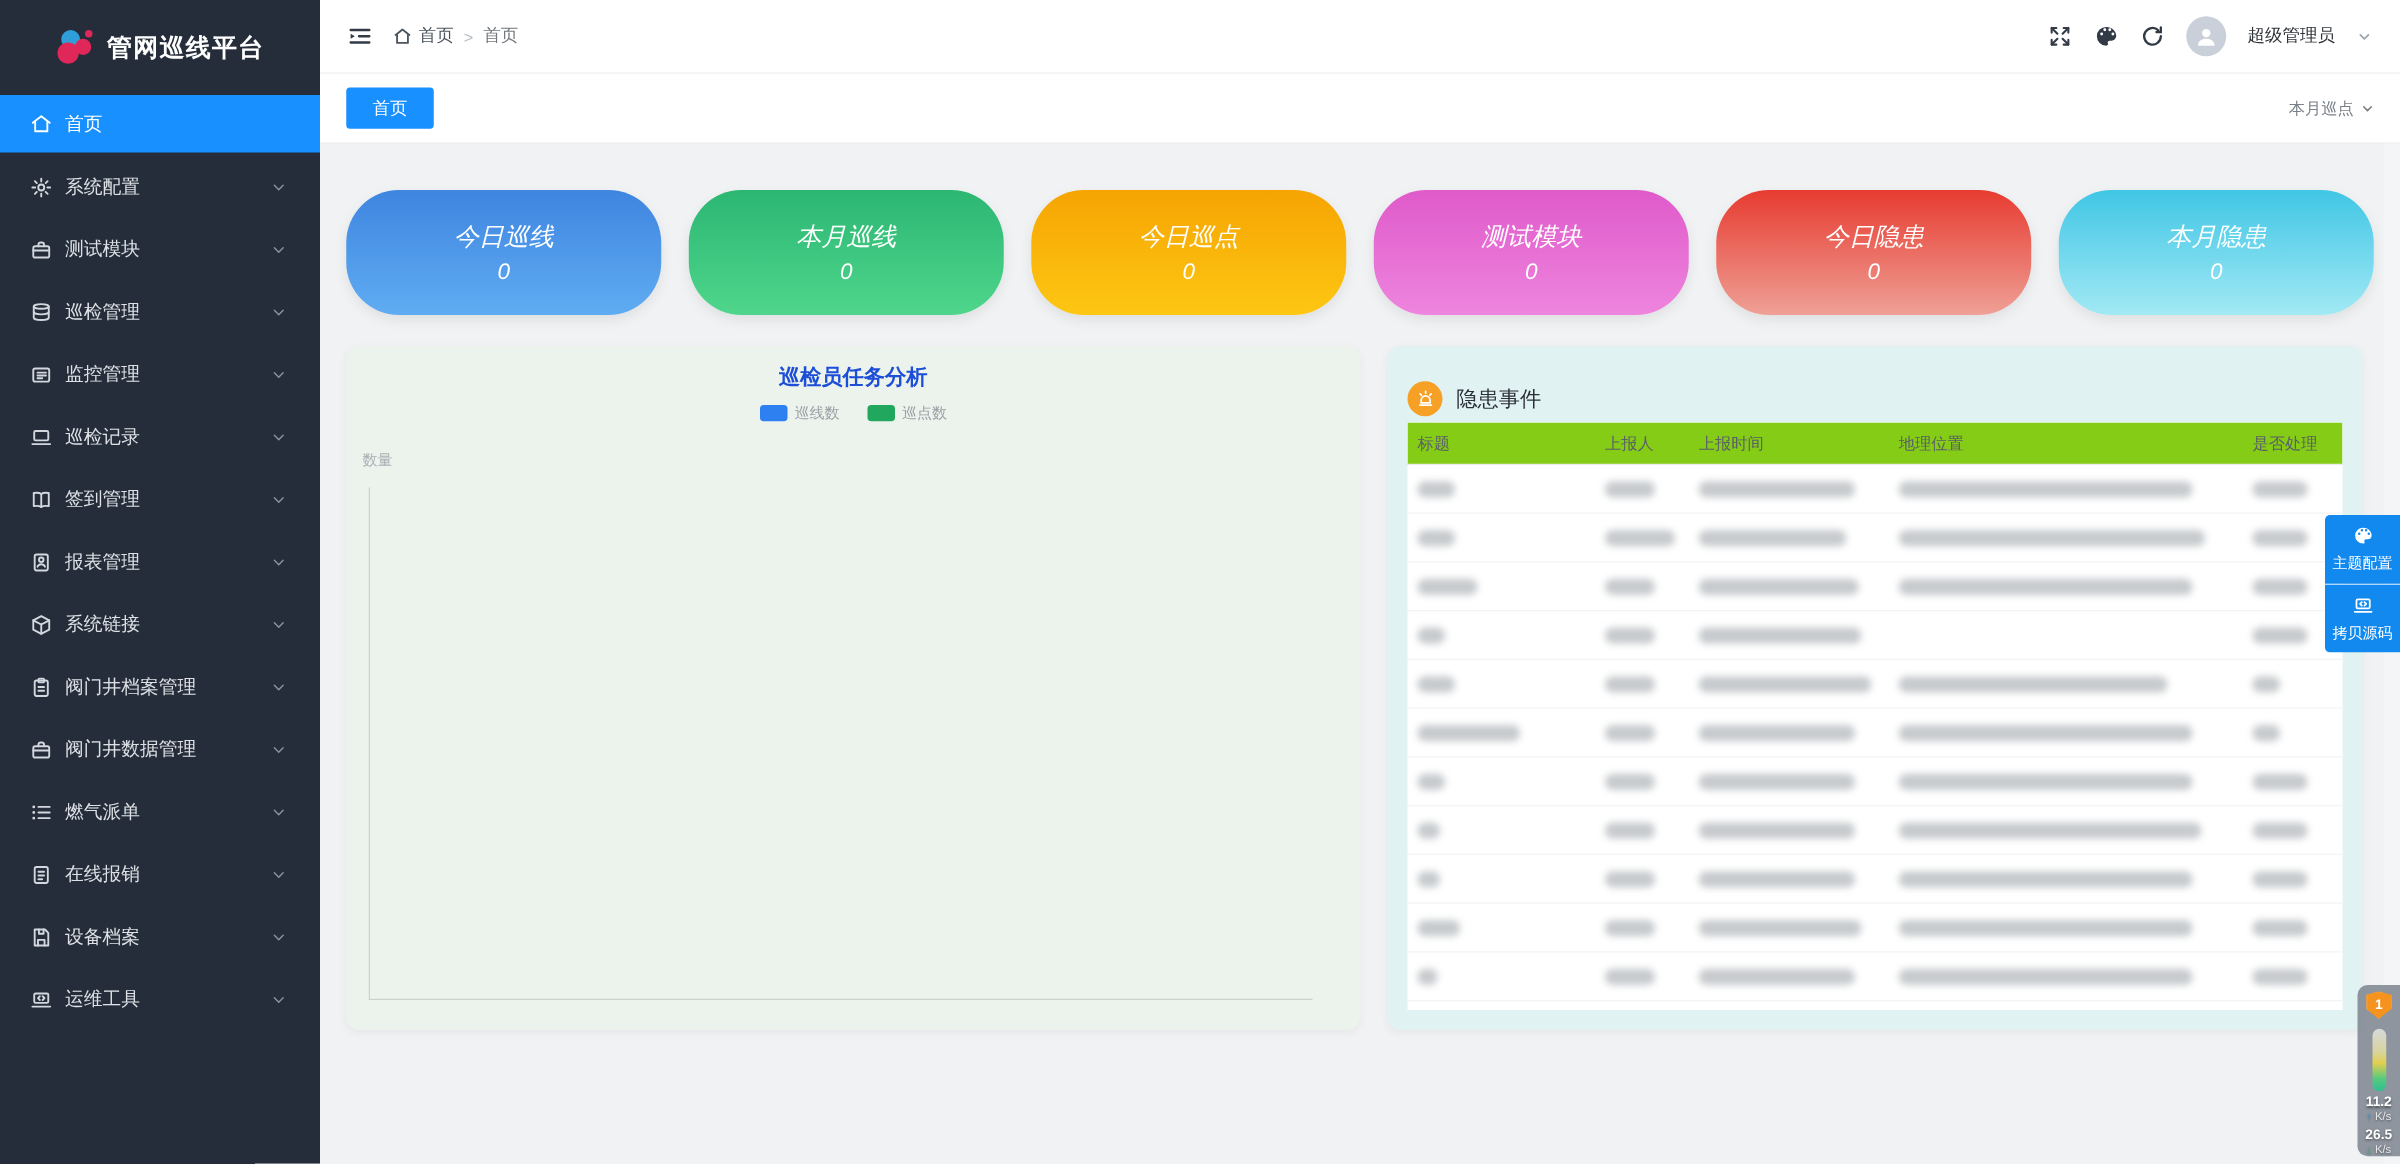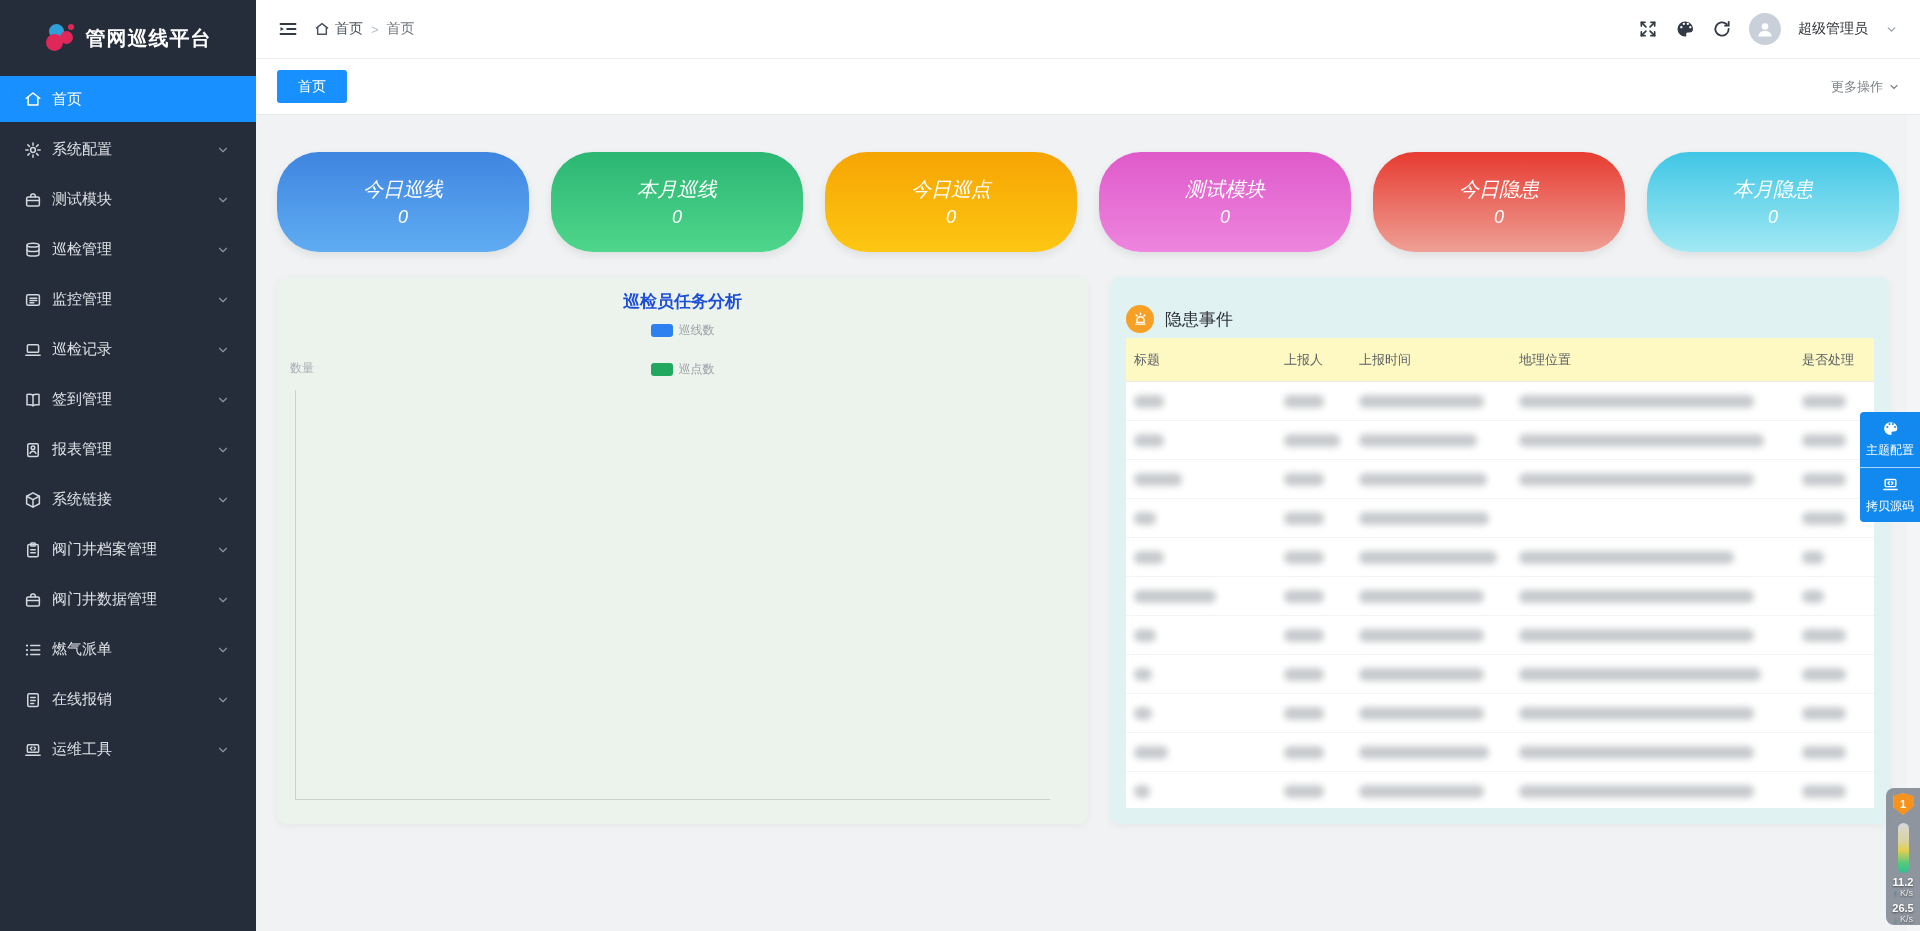--- a/index.html
+++ b/index.html
@@ -53,34 +53,34 @@
   
   .content { position:relative; height:816px; background:#f1f2f3; padding:21px; }
   .cards-row { display:flex; gap:22px; margin-top:16px; }
   .stat-card { flex:1; height:100px; border-radius:42px; display:flex; flex-direction:column; align-items:center; justify-content:center; color:#fff; font-style:italic; box-shadow:0 4px 10px rgba(0,0,0,.08); }
   .card-label { font-size:20px; }
   .card-value { font-size:18px; margin-top:4px; }
 
   .panels-row { display:flex; gap:22px; margin-top:25px; }
   .chart-panel { width:811px; height:547px; background:#ecf3ec; border-radius:10px; position:relative; box-shadow:0 2px 8px rgba(0,0,0,.05); }
   .chart-title { text-align:center; padding-top:13px; font-size:17px; font-weight:bold; color:#1d4ed8; }
-  .chart-legend { display:flex; justify-content:center; align-items:center; gap:22px; margin-top:9px;flex-direction:column; }
+  .chart-legend { display:flex; justify-content:center; align-items:center; gap:22px; margin-top:9px; }
   .lg-entry { display:flex; align-items:center; gap:6px; cursor:pointer; }
   .lg-swatch { width:22px; height:13px; border-radius:3px; }
   .lg-label { font-size:12px; color:#9aa0a6; }
   .y-axis-name { position:absolute; left:13px; top:83px; font-size:12px; color:#aab0b5; }
   .plot { position:absolute; left:18px; top:113px; width:755px; height:410px; border-left:1px solid #cdd1cd; border-bottom:1px solid #cdd1cd; }
 
   .events-panel { width:780px; height:547px; background:#e0f2f1; border-radius:10px; position:relative; box-shadow:0 2px 8px rgba(0,0,0,.05); }
   .ev-header { display:flex; align-items:center; gap:11px; padding:28px 16px 0 16px; }
   .alarm-badge { width:28px; height:28px; border-radius:50%; background:#f6a025; display:flex; align-items:center; justify-content:center; color:#fff; }
   .alarm-badge svg { width:17px; height:17px; }
   .ev-title { font-size:17px; color:#2b2f36; }
   .ev-table { position:absolute; left:16px; top:61px; width:748px; height:470px; background:#fff; overflow:hidden; }
-  .ev-thead { display:flex; height:44px; background:#fef9c3; border-bottom:1px solid #e9ebed; align-items:center; }
+  .ev-thead { display:flex; height:34px; background:#84cc16; border-bottom:1px solid #e9ebed; align-items:center; }
   .ev-th { font-size:13px; color:#5a6066; padding-left:8px; }
   .ev-row { display:flex; height:39px; align-items:center; border-bottom:1px solid #f3f4f5; cursor:pointer; }
   .ev-td { padding-left:8px; display:flex; align-items:center; }
   .blob { height:13px; background:#b5b9bd; border-radius:6px; filter:blur(3px); opacity:.75; }
 
   
   .float-btns { position:absolute; right:0; top:412px; width:60px; z-index:30; display:flex; flex-direction:column; }
   .float-btn { background:#1189ef; color:#fff; border:none; width:60px; height:55px; display:flex; flex-direction:column; align-items:center; justify-content:center; gap:5px; cursor:pointer; }
   .float-btn:first-child { border-radius:4px 0 0 0; }
   .float-btn:last-child { border-radius:0 0 0 4px; border-top:1px solid rgba(255,255,255,.65); }
@@ -291,20 +291,34 @@
           <span class="s-lb">在线报销</span>
           <span class="s-ch">
             <svg viewBox="0 0 24 24" fill="none" stroke="currentColor" stroke-width="2" stroke-linecap="round" stroke-linejoin="round">
               <path d="M6 9l6 6 6-6"></path>
             </svg>
           </span>
         </div>
         <div class="side-item">
           <span class="s-ic">
             <svg viewBox="0 0 24 24" fill="none" stroke="currentColor" stroke-width="2" stroke-linecap="round" stroke-linejoin="round">
+              <path d="M5 3.5h11l3.5 3.5v13.5H5z"></path>
+              <path d="M8.5 20.5v-6h7v6M9.5 3.5v4.5h5V3.5"></path>
+            </svg>
+          </span>
+          <span class="s-lb">设备档案</span>
+          <span class="s-ch">
+            <svg viewBox="0 0 24 24" fill="none" stroke="currentColor" stroke-width="2" stroke-linecap="round" stroke-linejoin="round">
+              <path d="M6 9l6 6 6-6"></path>
+            </svg>
+          </span>
+        </div>
+        <div class="side-item">
+          <span class="s-ic">
+            <svg viewBox="0 0 24 24" fill="none" stroke="currentColor" stroke-width="2" stroke-linecap="round" stroke-linejoin="round">
               <rect x="4.5" y="5" width="15" height="10" rx="1.5"></rect>
               <path d="M2.5 19h19"></path>
               <path d="M10.5 8l-2 2 2 2M13.5 8l2 2-2 2"></path>
             </svg>
           </span>
           <span class="s-lb">运维工具</span>
           <span class="s-ch">
             <svg viewBox="0 0 24 24" fill="none" stroke="currentColor" stroke-width="2" stroke-linecap="round" stroke-linejoin="round">
               <path d="M6 9l6 6 6-6"></path>
             </svg>
@@ -364,21 +378,21 @@
           <svg viewBox="0 0 24 24" fill="none" stroke="currentColor" stroke-width="2.4" stroke-linecap="round">
               <path d="M6 9l6 6 6-6"></path>
             </svg>
         </span>
       </div>
     </header>
 
     <div class="tabbar">
       <button class="tab-active">首页</button>
       <span class="more-ops">
-        <span>更多操作</span>
+        <span>本月巡点</span>
         <svg viewBox="0 0 24 24" fill="none" stroke="currentColor" stroke-width="2.4" stroke-linecap="round">
             <path d="M6 9l6 6 6-6"></path>
           </svg>
       </span>
     </div>
 
     <div class="content">
       <div class="cards-row">
           <div class="stat-card" style="background: linear-gradient(rgb(62, 133, 224), rgb(96, 172, 242));">
             <span class="card-label">今日巡线</span>

